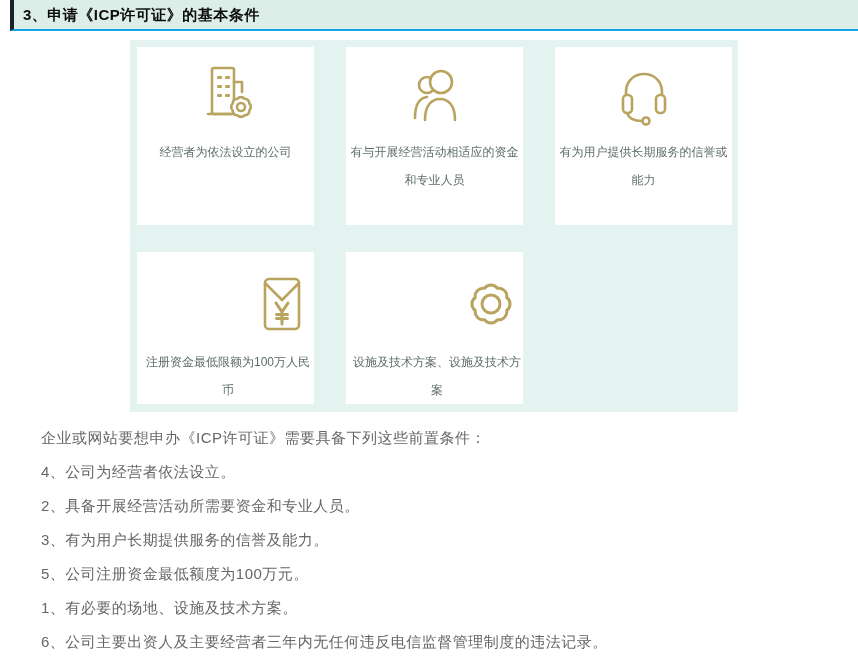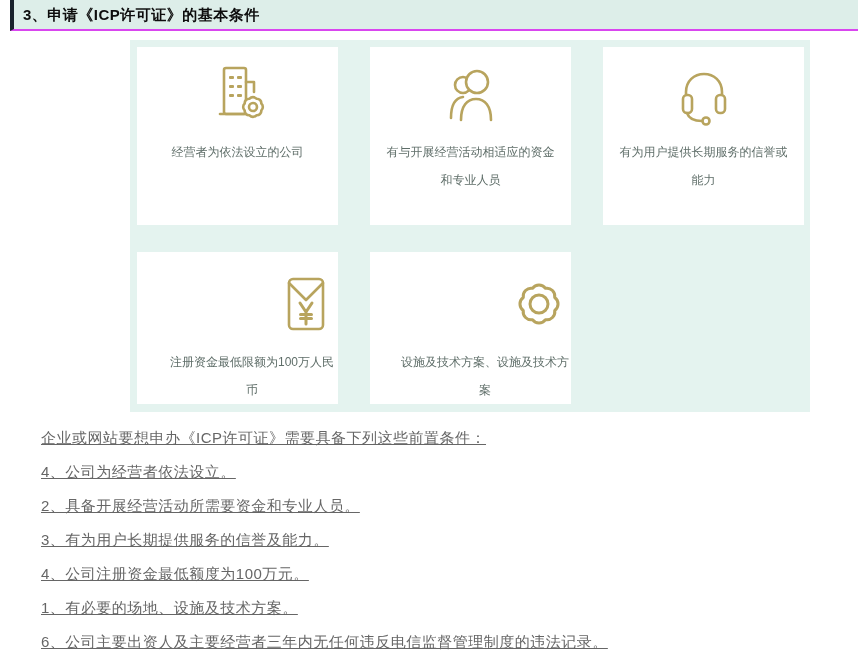--- a/index.html
+++ b/index.html
@@ -5,30 +5,30 @@
   * { margin:0; padding:0; box-sizing:border-box; }
   html,body { width:858px; height:662px; background:#ffffff;
     font-family:"Liberation Sans","DejaVu Sans",sans-serif; }
   .page { position:relative; width:858px; height:662px; overflow:hidden; background:#fff; }
 
   
   .heading {
     position:absolute; top:0; left:10px; right:0; height:31px;
     background:#ddeee9;
     border-left:4px solid #18222c;
-    border-bottom:2px solid #d946ef;
+    border-bottom:2px solid #0ea5e9;
     line-height:29px;
     padding-left:9px;
     font-size:15px; font-weight:bold; color:#0d0d0d;
     letter-spacing:0.5px;
   }
 
   
   .grid {
-    position:absolute; top:40px; left:130px; width:680px; height:372px;
+    position:absolute; top:40px; left:130px; width:608px; height:372px;
     background:#e4f3ef;
     padding:7px 6px 8px 7px;
     display:grid;
     grid-template-columns:repeat(3, 1fr);
     grid-template-rows:178px 152px;
     column-gap:32px; row-gap:27px;
   }
   .card {
     background:#ffffff;
     display:flex; flex-direction:column; align-items:center;
@@ -38,21 +38,21 @@
   .icon { width:64px; height:64px; flex:0 0 auto; margin-bottom:12px; }
   .card-label {
     width:172px; text-align:center;
     font-size:12px; line-height:28px; color:#5f6e69;
   }
 
   
   .bodytext { position:absolute; top:427px; left:41px; right:30px; }
   .bodytext p {
     font-size:15px; color:#666666; line-height:21px;
-    margin:0 0 13px 0; letter-spacing:0.5px;text-decoration:underline;
+    margin:0 0 13px 0; letter-spacing:0.5px;
   }
 </style>
 </head>
 <body>
 
 <div class="page">
 
   <h3 class="heading">3、申请《ICP许可证》的基本条件</h3>
 
   <div class="grid">
@@ -117,18 +117,18 @@
     </div>
 
 
   </div>
 
   <div class="bodytext">
     <p>企业或网站要想申办《ICP许可证》需要具备下列这些前置条件：</p>
     <p>4、公司为经营者依法设立。</p>
     <p>2、具备开展经营活动所需要资金和专业人员。</p>
     <p>3、有为用户长期提供服务的信誉及能力。</p>
-    <p>4、公司注册资金最低额度为100万元。</p>
+    <p>5、公司注册资金最低额度为100万元。</p>
     <p>1、有必要的场地、设施及技术方案。</p>
     <p>6、公司主要出资人及主要经营者三年内无任何违反电信监督管理制度的违法记录。</p>
   </div>
 
 </div>
 
 </body></html>

